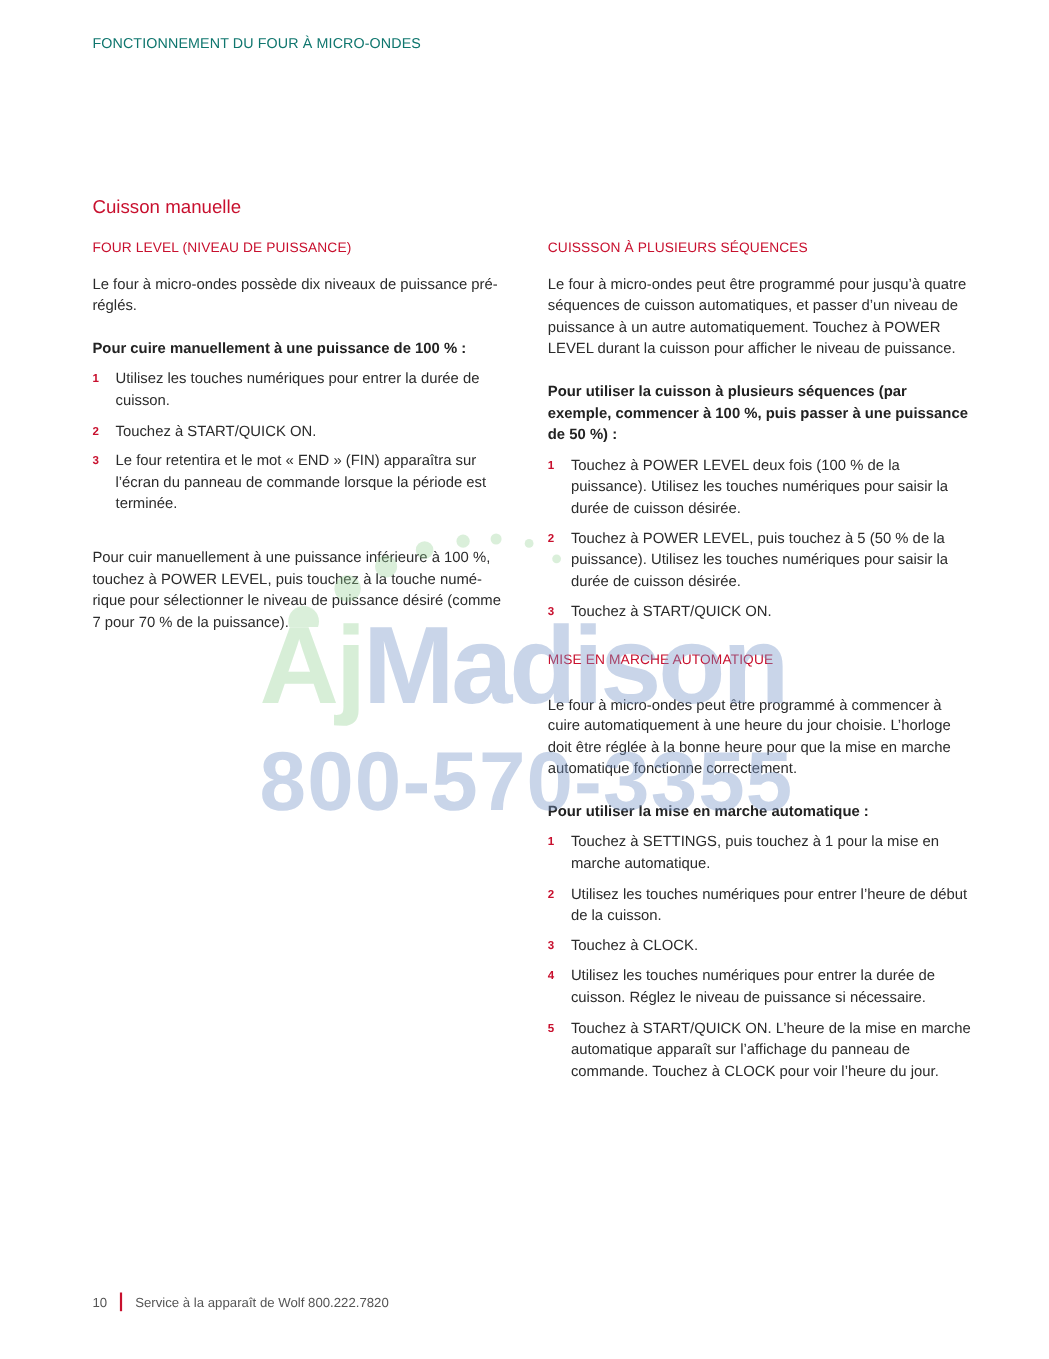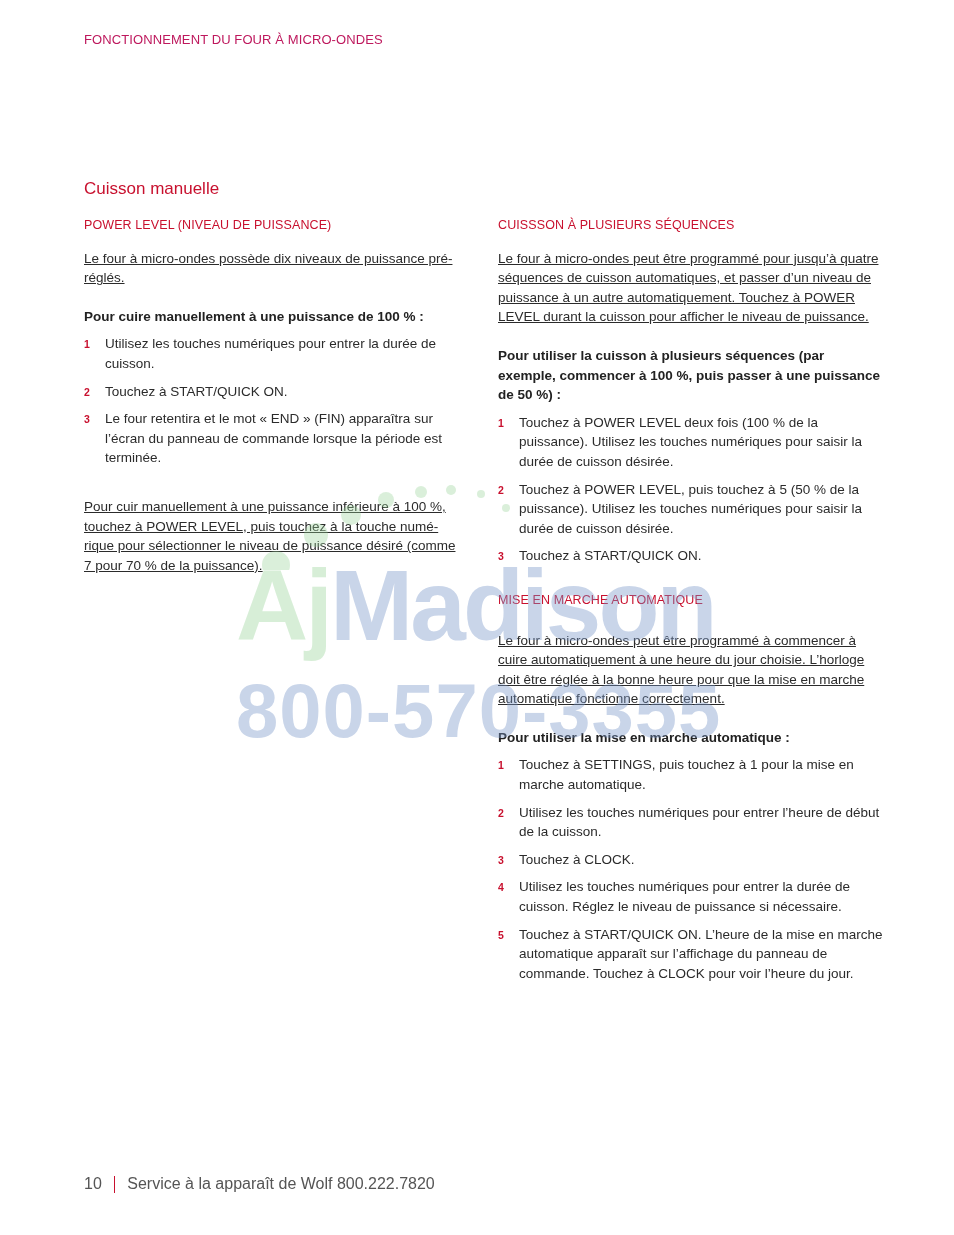--- a/index.html
+++ b/index.html
@@ -1,50 +1,50 @@
 <!DOCTYPE html>
 <html><head>
 <meta charset="utf-8">
 <style>
   html, body { margin: 0; padding: 0; background: #ffffff; }
   body { width: 954px; height: 1235px; position: relative; overflow: hidden;
          font-family: "Liberation Sans", sans-serif; color: #2b2b2b; }
   .running-head { position: absolute; left: 84px; top: 32px; font-size: 13px;
-                  color: #be185d; letter-spacing: 0.1px; }
+                  color: #0f766e; letter-spacing: 0.1px; }
   .section-title { position: absolute; left: 84px; top: 179px; font-size: 17px;
                    color: #c8102e; font-weight: normal; margin: 0; text-align: center; }
   .col { position: absolute; top: 216px; font-size: 13.5px; line-height: 19.6px; }
   .col-left { left: 84px; width: 380px; }
   .col-right { left: 498px; width: 385px; }
   .subhead { font-size: 12.5px; color: #c8102e; margin: 0 0 13px 0; font-weight: normal; letter-spacing: 0.1px; }
-  .para { margin: 0 0 19px 0; text-decoration: underline; }
+  .para { margin: 0 0 19px 0; }
   .lead { font-weight: bold; margin: 0 0 8px 0; color: #222; }
   .steps { list-style: none; margin: 0; padding: 0; }
   .step { position: relative; padding-left: 21px; margin: 0 0 8px 0; }
   .step-num { position: absolute; left: 0; top: 1px; font-size: 10.5px; color: #c8102e; font-weight: bold; }
   .gap { height: 21px; }
-  .footer { position: absolute; left: 84px; top: 1175px; font-size: 16px; color: #555; display: flex; align-items: center; }
+  .footer { position: absolute; left: 84px; top: 1175px; font-size: 12px; color: #555; display: flex; align-items: center; }
   .footer-sep { display: inline-block; width: 1.5px; height: 17px; background: #c8102e; margin: 0 12px; }
   .watermark { position: absolute; left: 236px; top: 555px; width: 500px; height: 200px; pointer-events: none; }
   .wm-logo { position: absolute; left: 0; top: 0; font-size: 100px; font-weight: bold; letter-spacing: -3px; line-height: 1; }
   .wm-aj { color: rgba(150, 210, 150, 0.38); text-align: right; }
   .wm-madison { color: rgba(120, 150, 200, 0.40); }
   .wm-tag { position: absolute; left: 108px; top: 86px; font-size: 30px; font-weight: bold; color: rgba(120,150,200,0.38); }
   .wm-phone { position: absolute; left: 0; top: 118px; font-size: 76px; font-weight: bold; color: rgba(120,150,200,0.40); letter-spacing: 1px; line-height: 1; }
   .wm-dots { position: absolute; left: 0; top: 0; }
 </style>
 </head>
 <body>
 
 <div class="running-head">FONCTIONNEMENT DU FOUR À MICRO-ONDES</div>
 
 <h2 class="section-title">Cuisson manuelle</h2>
 
 <div class="col col-left">
-  <h3 class="subhead">POWER LEVEL (NIVEAU DE PUISSANCE)</h3>
+  <h3 class="subhead">FOUR LEVEL (NIVEAU DE PUISSANCE)</h3>
   <p class="para">Le four à micro-ondes possède dix niveaux de puissance pré-réglés.</p>
   <p class="lead">Pour cuire manuellement à une puissance de 100 % :</p>
   <ol class="steps">
     <li class="step">
       <span class="step-num">1</span>
       <span>Utilisez les touches numériques pour entrer la durée de cuisson.</span>
     </li>
     <li class="step">
       <span class="step-num">2</span>
       <span>Touchez à START/QUICK ON.</span>

